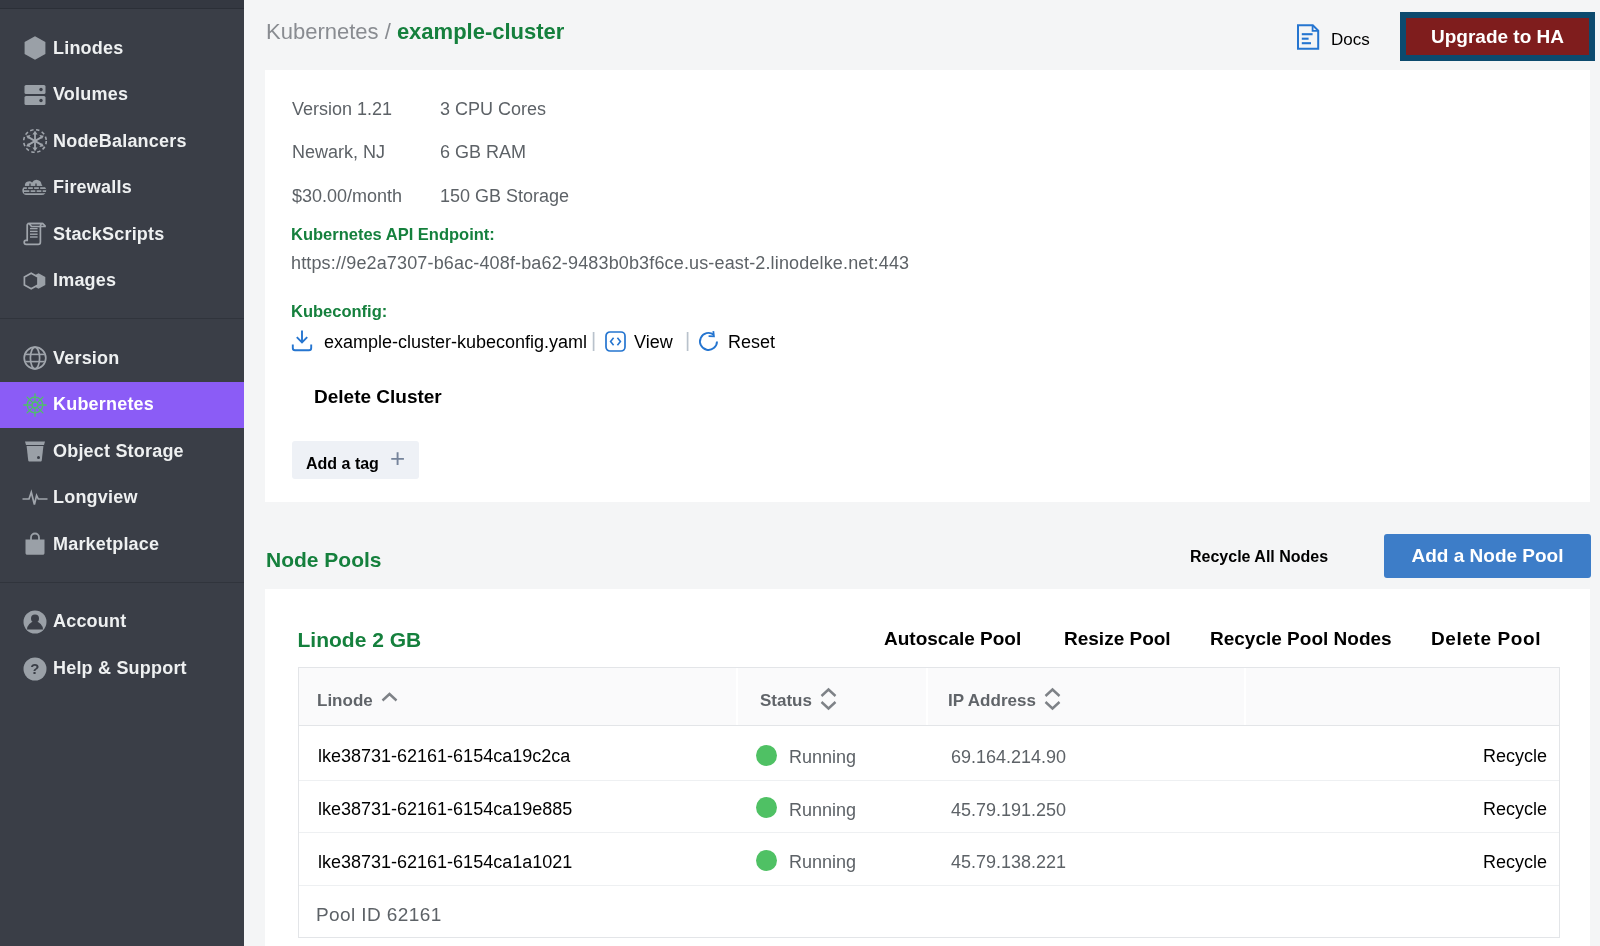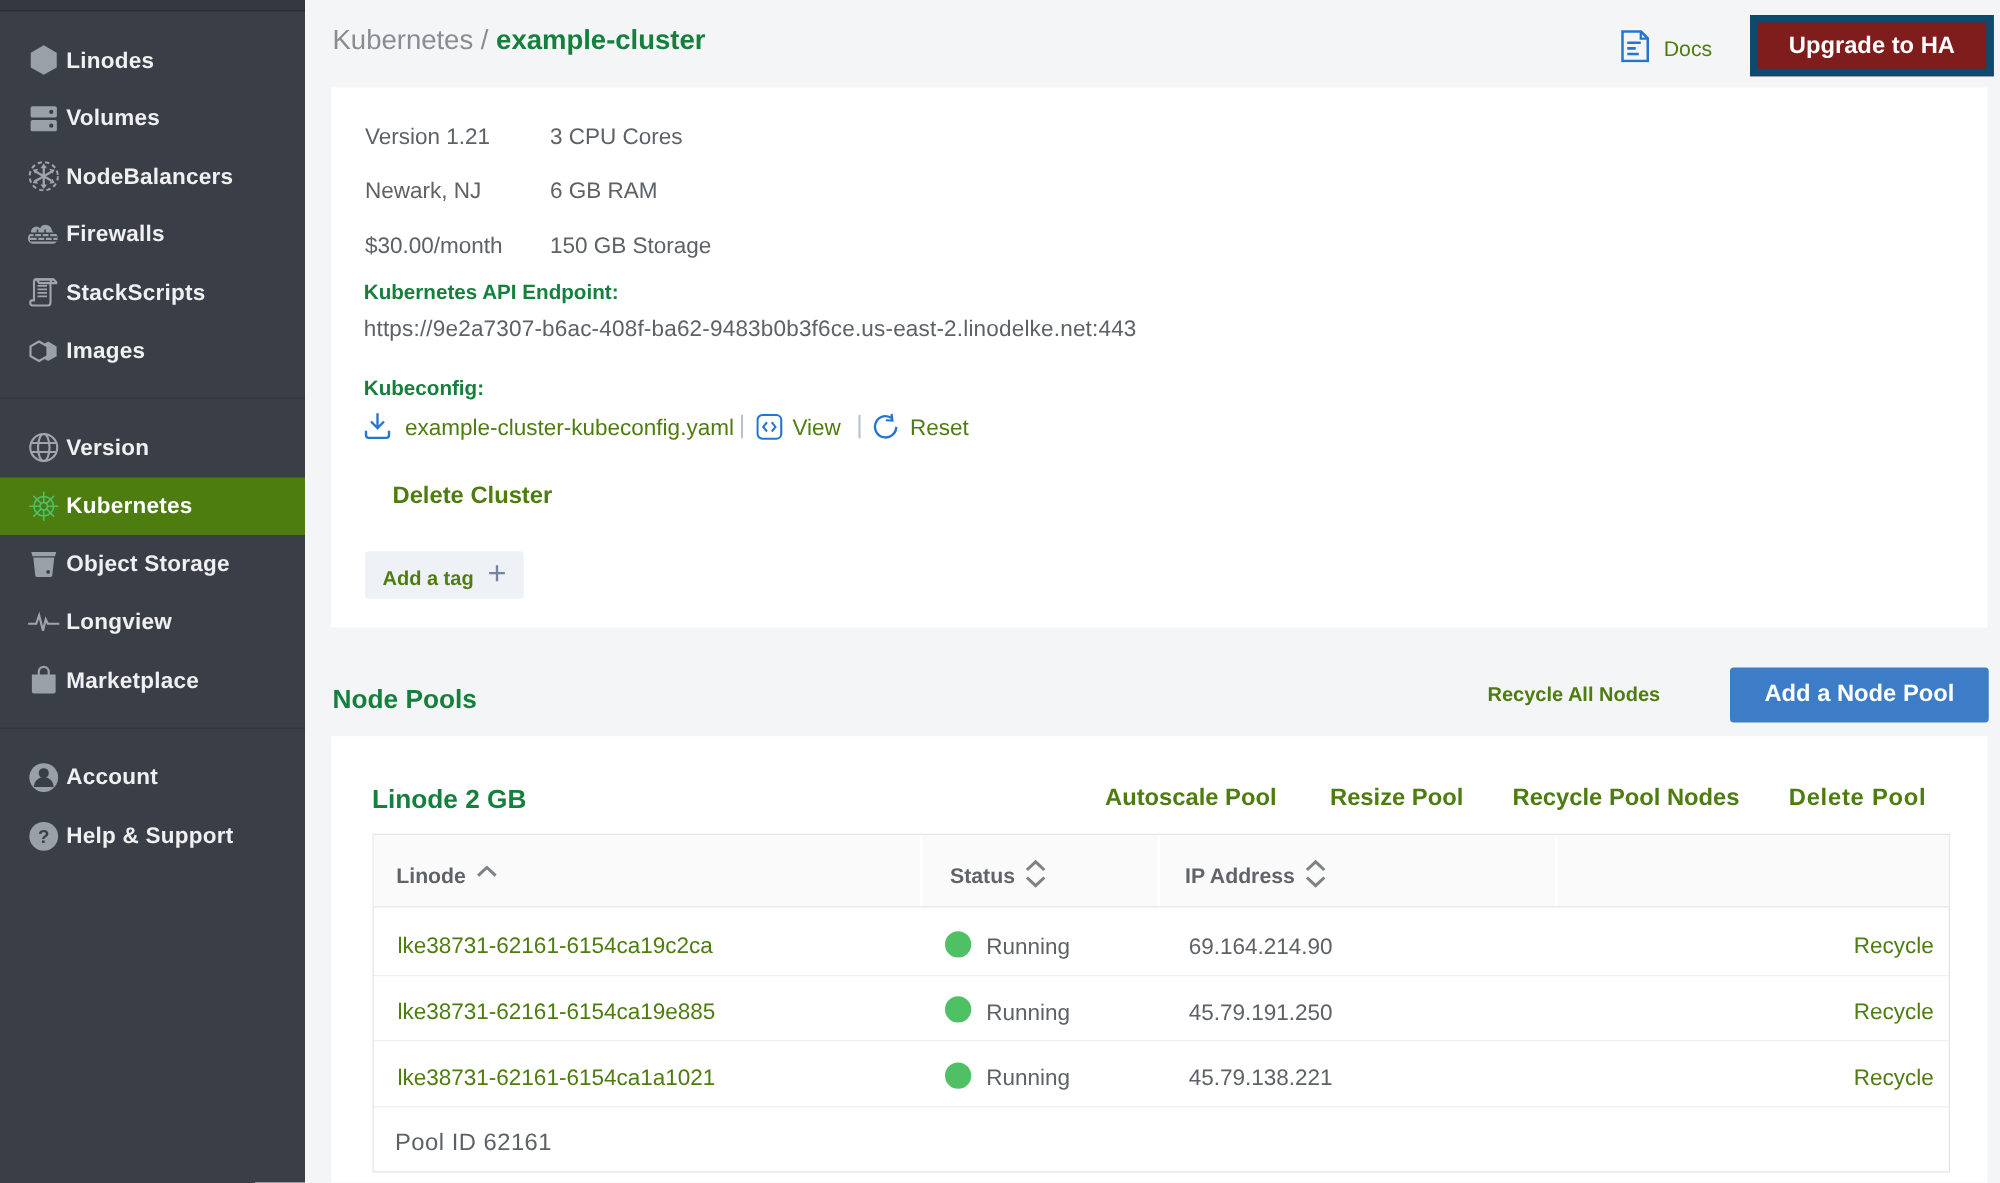--- a/index.html
+++ b/index.html
@@ -4,24 +4,24 @@
 <style>
   html,body{margin:0;padding:0}
   body{width:1600px;height:946px;overflow:hidden;font-family:"Liberation Sans",sans-serif;background:#f4f5f6;position:relative}
   .abs{position:absolute}
   #sidebar{position:absolute;left:0;top:0;width:244px;height:946px;background:#3a3e47}
   #sbtop{position:absolute;left:0;top:0;width:244px;height:8px;background:#343841;border-bottom:1px solid #2b2f37}
   .sbdiv{position:absolute;left:0;width:244px;height:1px;background:#30343c}
   .nav{position:absolute;left:0;width:244px;height:46px;display:flex;align-items:center;color:#eef0f1;font-size:18px;font-weight:bold;letter-spacing:.2px}
   .nav svg{margin-left:21px;flex:0 0 auto}
   .nav span{margin-left:4px;white-space:nowrap}
-  .nav.sel{background:#4d7c0f}
+  .nav.sel{background:#8b5cf6}
   .ic{stroke:#a0a5ac;fill:none;stroke-width:1.7}
   .icf{fill:#9aa0a7}
-  .link{color:#4d7c0f}
+  .link{color:#000000}
   .b{font-weight:bold}
   .gray{color:#5d6267}
   .dark{color:#15803d}
 </style>
 </head>
 <body>
 <div id="sidebar">
   <div id="sbtop"></div>
 
   <div class="nav" style="top:25px">

